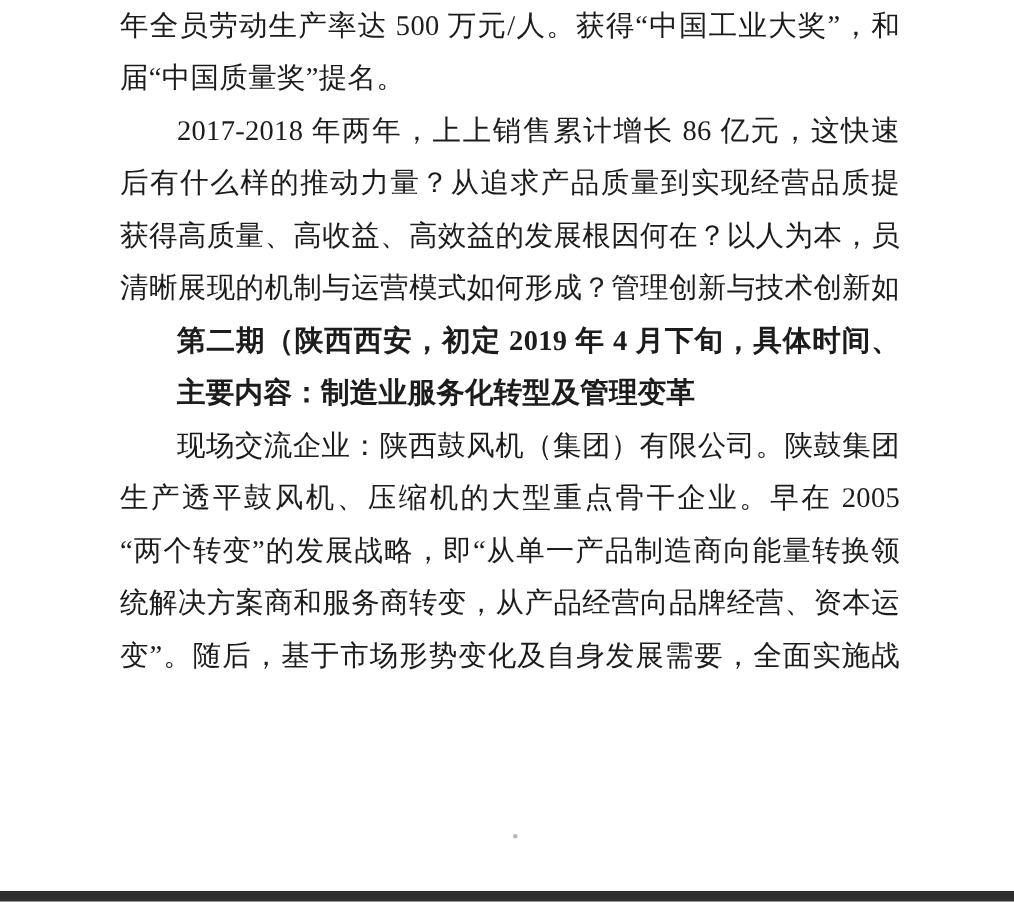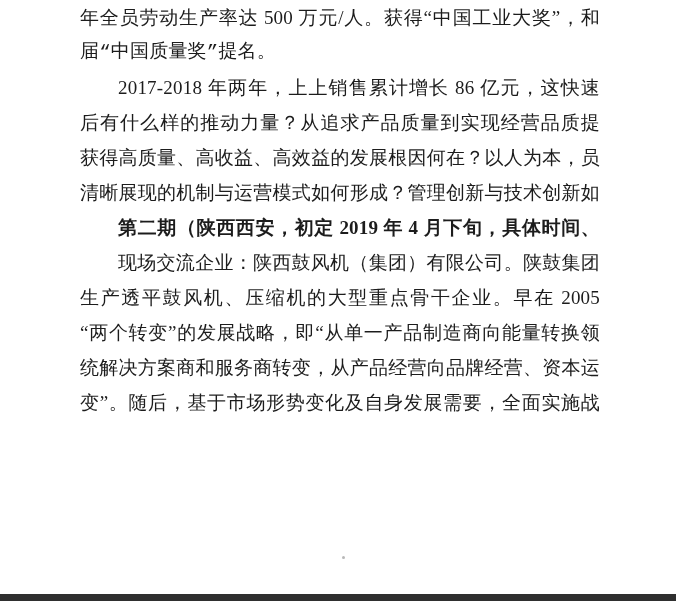--- a/index.html
+++ b/index.html
@@ -38,21 +38,20 @@
     overflow: hidden;
   }
   .jfull {
     text-align: justify;
     text-align-last: justify;
     text-justify: inter-character;
   }
   .jleft {
     text-align: left;
     text-align-last: left;
-    font-family: Liberation Mono, monospace;
   }
   .indent {
     text-indent: 38px;
   }
   .bold {
     font-weight: bold;
   }
   .page-mark {
     position: absolute;
     left: 342px;
@@ -76,20 +75,21 @@
 
 <div class="doc-page">
   <div class="doc-text">
     <div class="line jfull">年全员劳动生产率达 500 万元/人。获得“中国工业大奖”，和连续两</div>
     <div class="line jleft">届“中国质量奖”提名。</div>
     <div class="line jfull indent">2017-2018 年两年，上上销售累计增长 86 亿元，这快速成长的背</div>
     <div class="line jfull">后有什么样的推动力量？从追求产品质量到实现经营品质提升，企业</div>
     <div class="line jfull">获得高质量、高收益、高效益的发展根因何在？以人为本，员工绩效</div>
     <div class="line jfull">清晰展现的机制与运营模式如何形成？管理创新与技术创新如何并驾</div>
     <div class="line jfull indent bold">第二期（陕西西安，初定 2019 年 4 月下旬，具体时间、地点、联</div>
+    <div class="line jleft indent bold">主要内容：制造业服务化转型及管理变革</div>
     <div class="line jfull indent">现场交流企业：陕西鼓风机（集团）有限公司。陕鼓集团是国内</div>
     <div class="line jfull">生产透平鼓风机、压缩机的大型重点骨干企业。早在 2005 年，提出了</div>
     <div class="line jfull">“两个转变”的发展战略，即“从单一产品制造商向能量转换领域系</div>
     <div class="line jfull">统解决方案商和服务商转变，从产品经营向品牌经营、资本运作转</div>
     <div class="line jfull">变”。随后，基于市场形势变化及自身发展需要，全面实施战略升级，</div>
   </div>
   <div class="page-mark"></div>
   <div class="bottom-bar"></div>
 </div>
 

